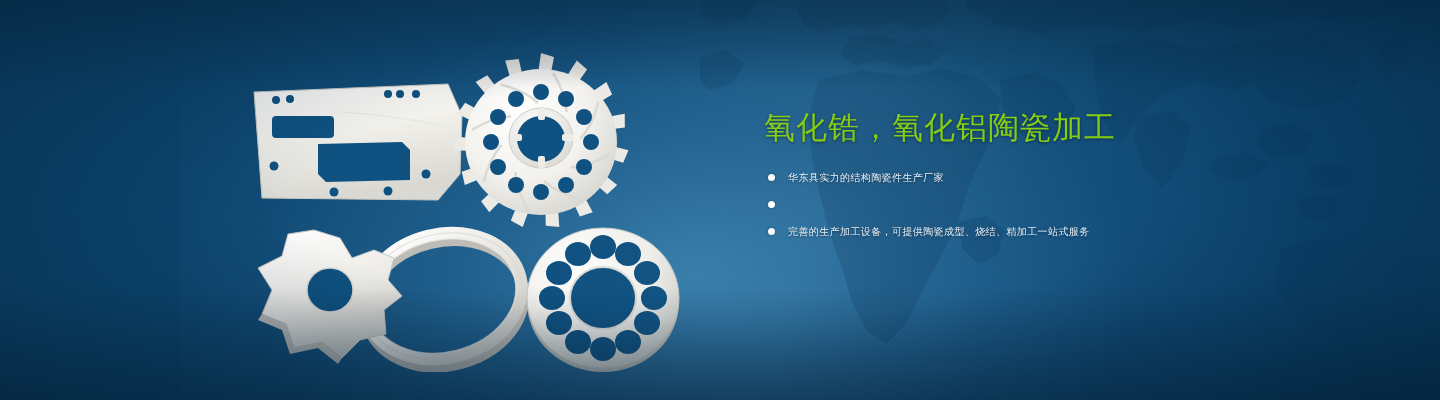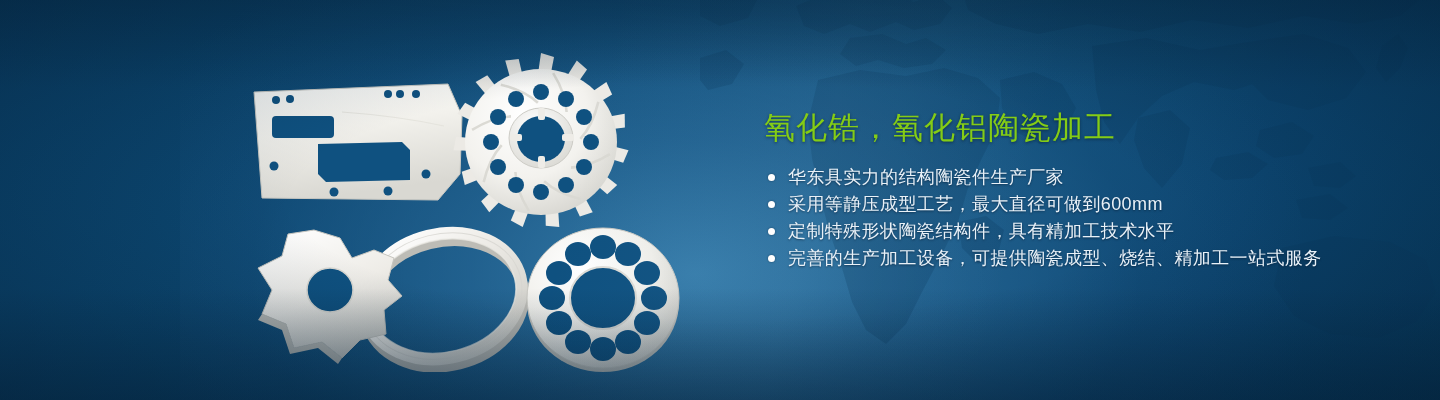--- a/index.html
+++ b/index.html
@@ -88,21 +88,21 @@
   .dot {
     width: 7px;
     height: 7px;
     border-radius: 50%;
     background: #ffffff;
     flex: 0 0 auto;
     margin-right: 13px;
     box-shadow: 0 0 2px rgba(0,20,40,0.5);
   }
   .bullet-text {
-    font-size: 18px;
+    font-size: 10px;
     line-height: 21px;
     color: #e9f1f8;
     letter-spacing: 0.4px;
     white-space: nowrap;
     text-shadow: 0 1px 2px rgba(0,16,34,0.5);
   }
 
   
   .products { position: absolute; left: 0; top: 0; width: 760px; height: 400px; }
   .products svg { display: block; }
@@ -393,25 +393,20 @@
 
   <div class="copy">
     <div class="headline">氧化锆，氧化铝陶瓷加工</div>
     <ul class="bullets">
       <li class="bullet">
         <span class="dot"></span>
         <span class="bullet-text">华东具实力的结构陶瓷件生产厂家</span>
       </li>
       <li class="bullet">
         <span class="dot"></span>
-        <span class="bullet-text">采用等静压成型工艺，最大直径可做到600mm</span>
-      </li>
-      <li class="bullet">
-        <span class="dot"></span>
-        <span class="bullet-text">定制特殊形状陶瓷结构件，具有精加工技术水平</span>
       </li>
       <li class="bullet">
         <span class="dot"></span>
         <span class="bullet-text">完善的生产加工设备，可提供陶瓷成型、烧结、精加工一站式服务</span>
       </li>
     </ul>
   </div>
 
 </div>
 

